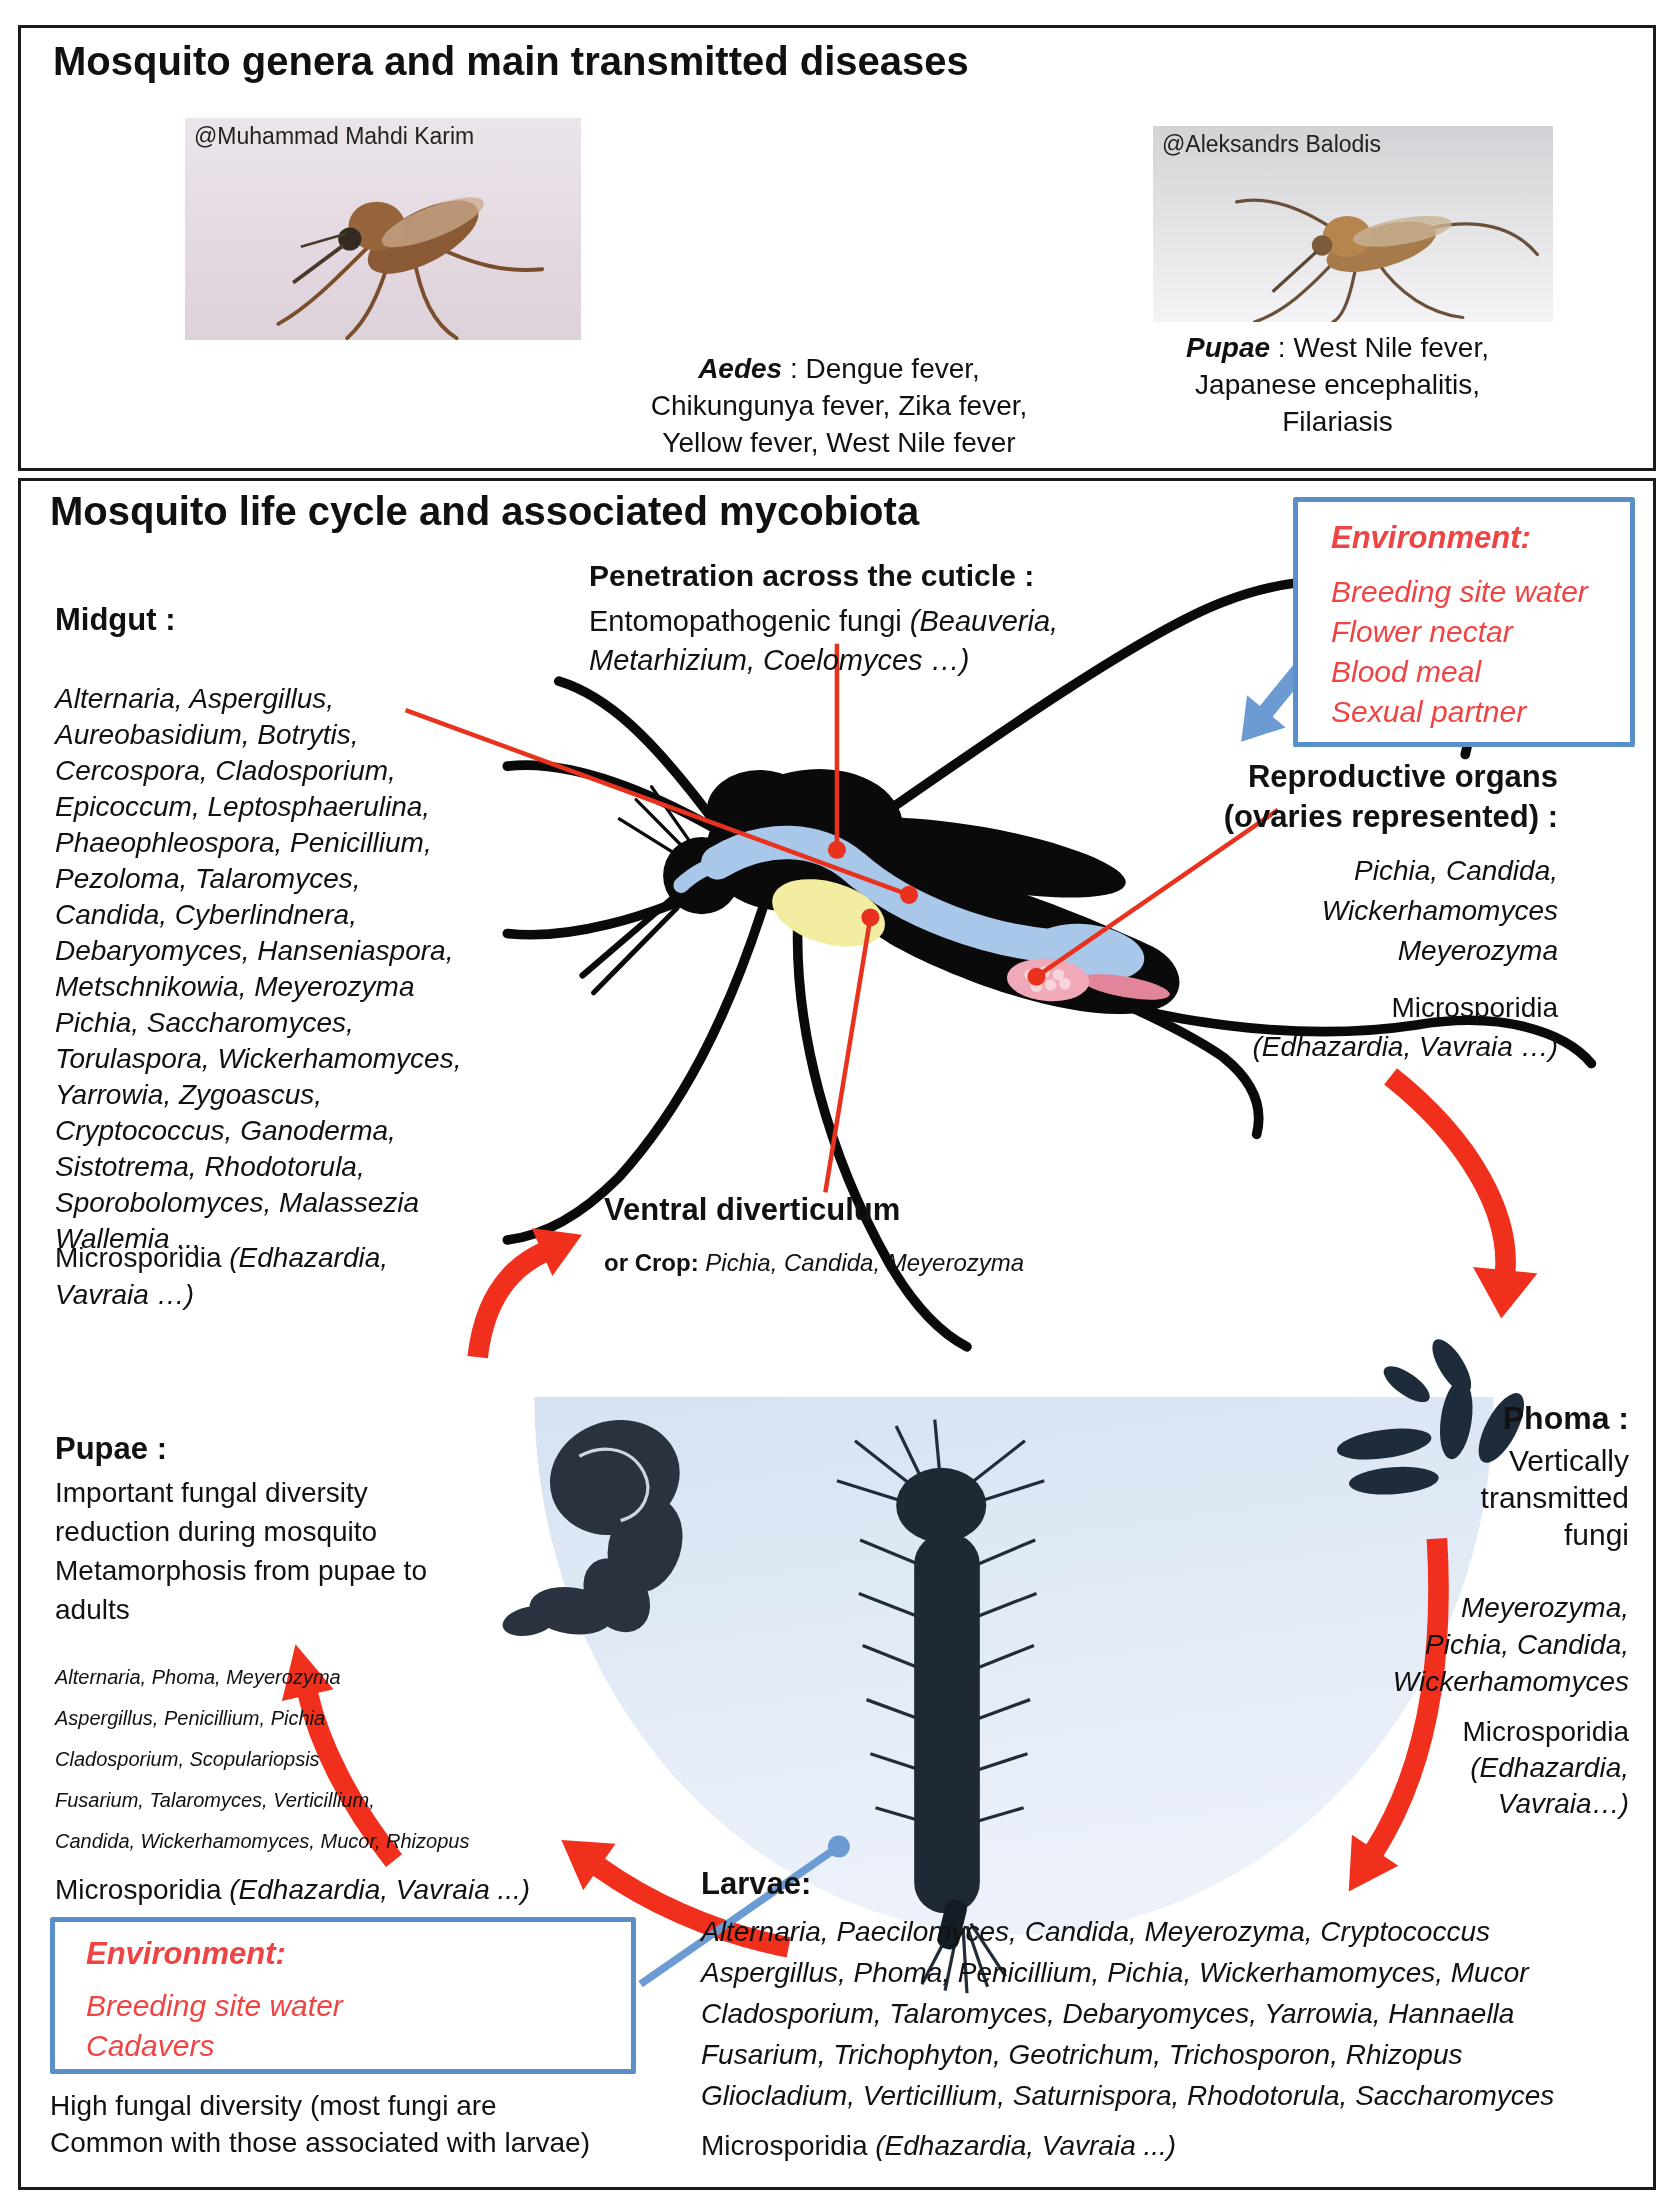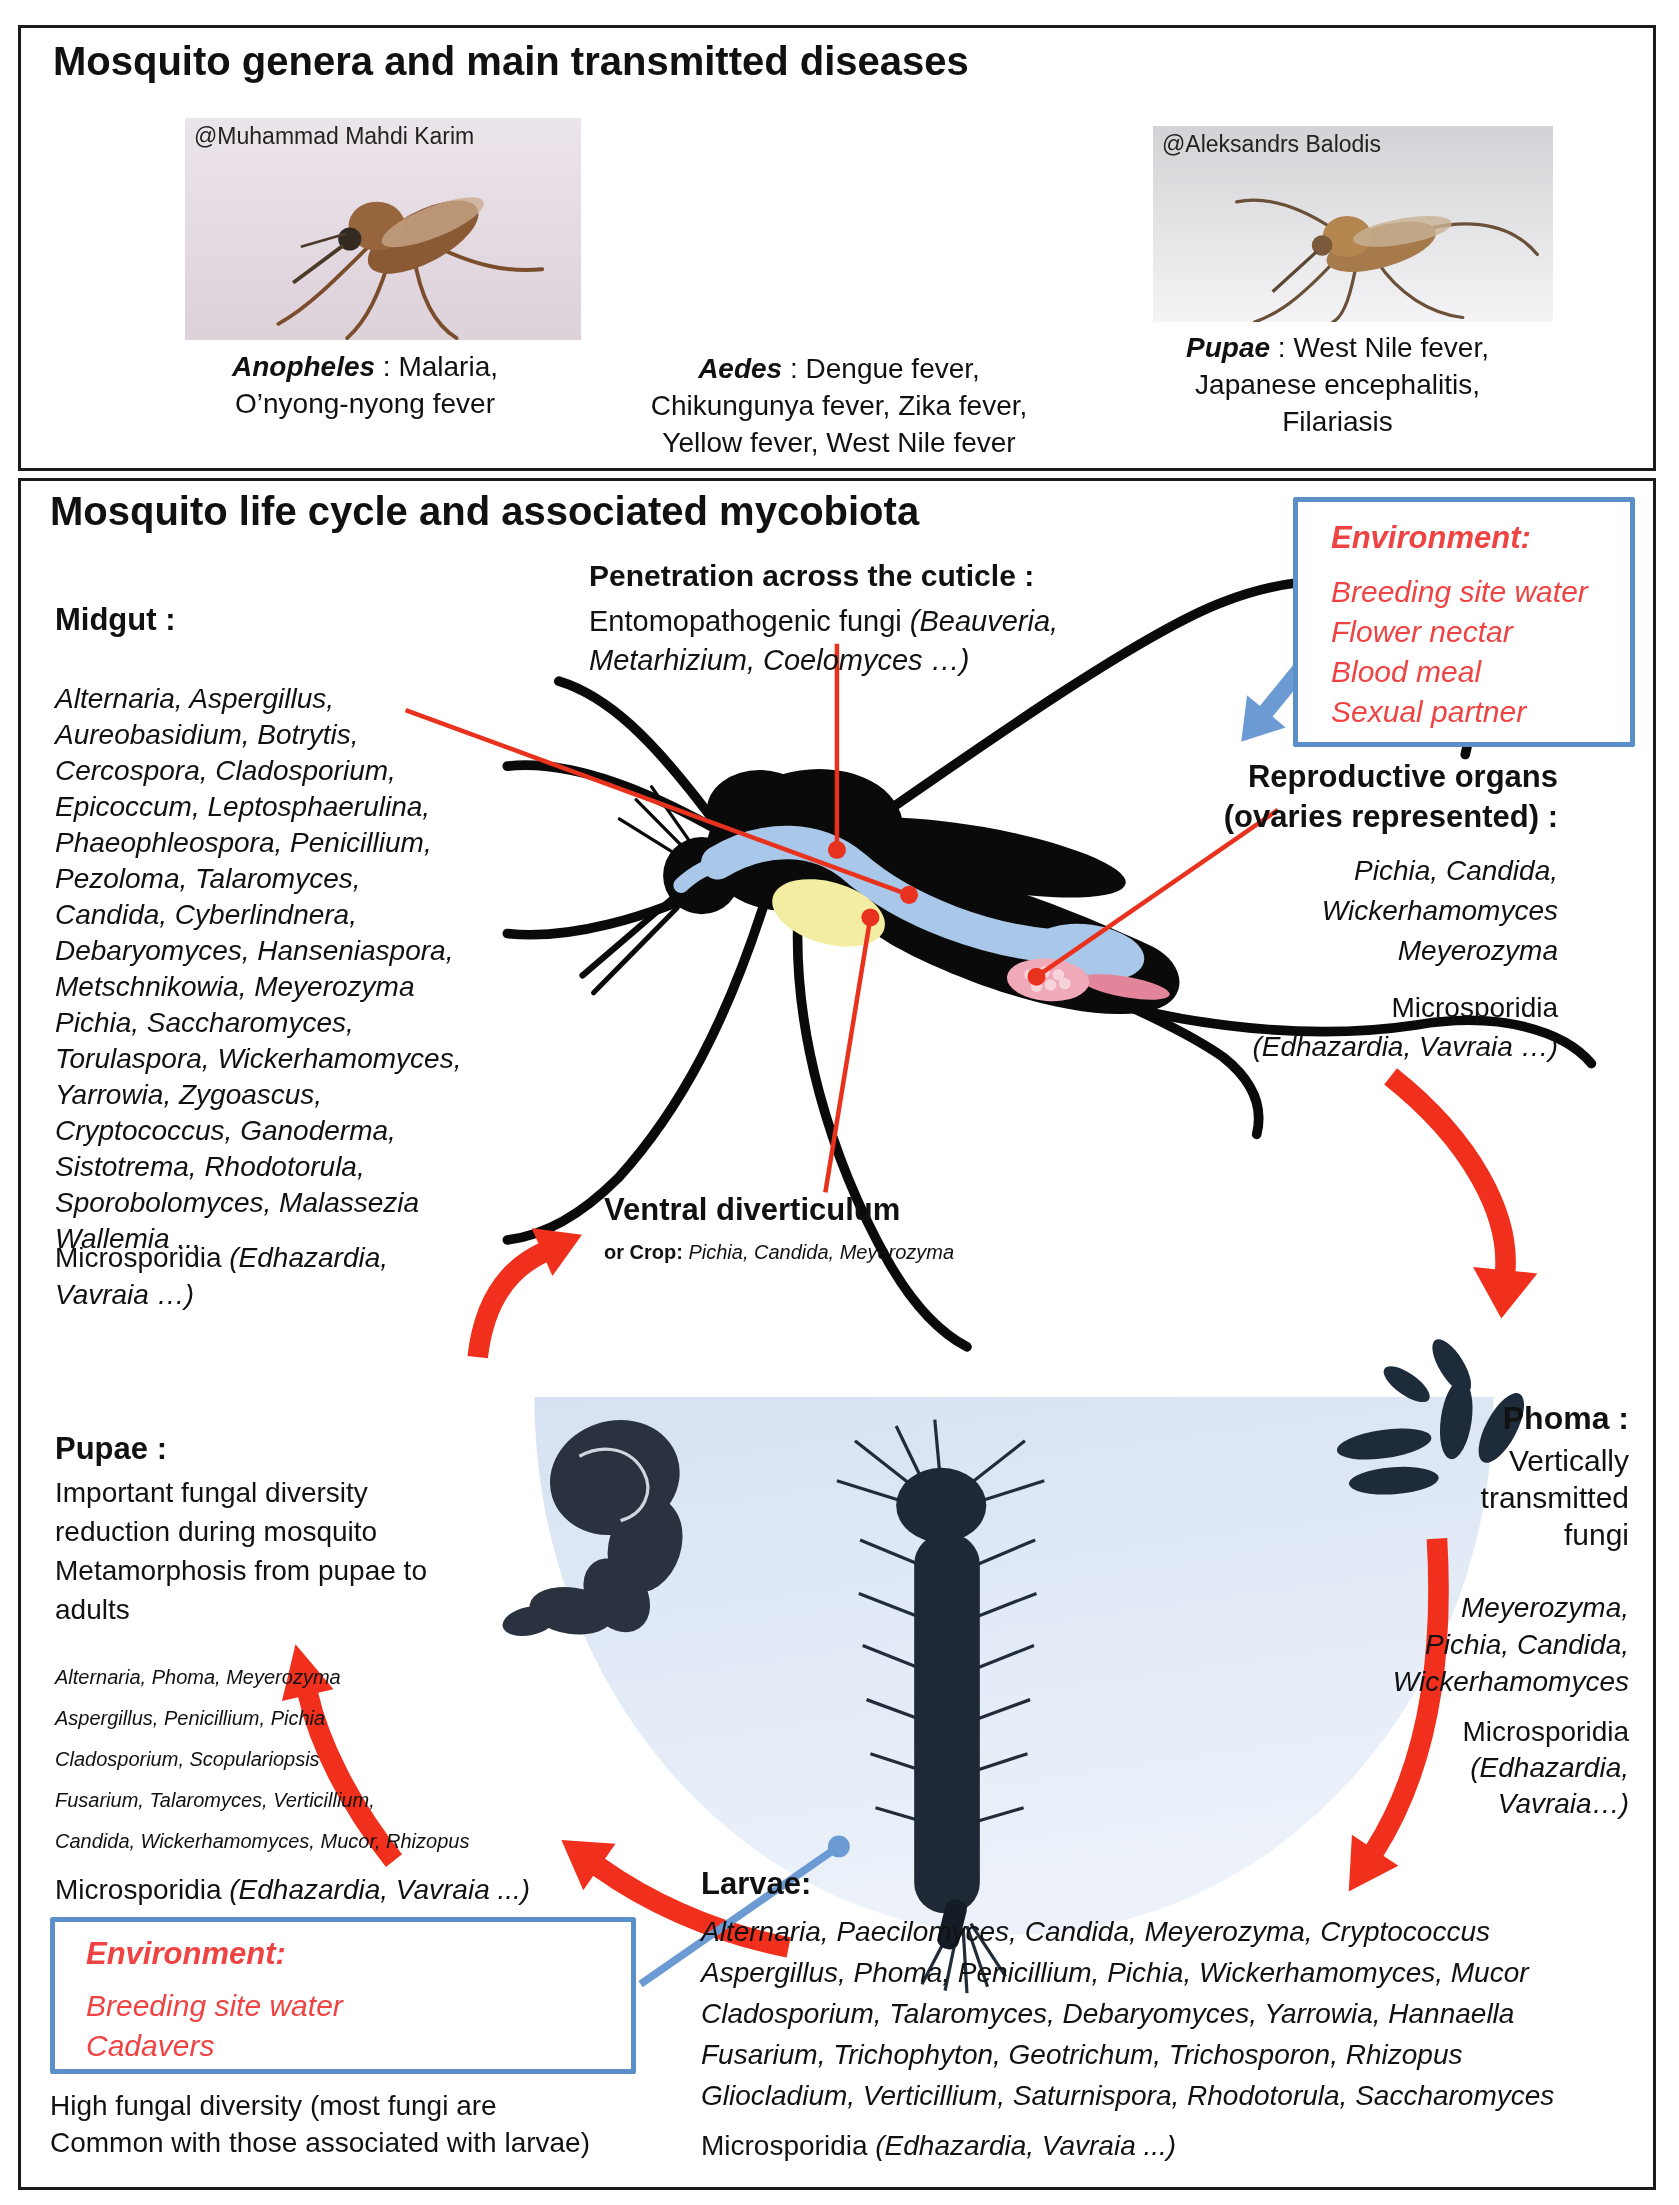--- a/index.html
+++ b/index.html
@@ -59,24 +59,20 @@
       </g>
       <ellipse cx="305" cy="188" rx="88" ry="32" transform="rotate(-16 305 188)" fill="#a67a4a"></ellipse>
       <ellipse cx="252" cy="172" rx="38" ry="32" fill="#b5854f"></ellipse>
       <circle cx="213" cy="186" r="16" fill="#7a5a3a"></circle>
       <line x1="204" y1="196" x2="136" y2="258" stroke="#5a4632" stroke-width="5"></line>
       <ellipse cx="338" cy="164" rx="78" ry="20" transform="rotate(-10 338 164)" fill="#c8b193" opacity="0.8"></ellipse>
     </svg>
     <div class="credit">@Aleksandrs Balodis</div>
   </div>
 
-  <div class="abs caption center txt" style="left:109px;top:320px;width:470px;">
-    <span class="b it">Anopheles</span><span class="pre"> : Malaria,
-O’nyong-nyong fever</span>
-  </div>
   <div class="abs caption center txt" style="left:599px;top:322px;width:438px;">
     <span class="b it">Aedes</span><span class="pre"> : Dengue fever,
 Chikungunya fever, Zika fever,
 Yellow fever, West Nile fever</span>
   </div>
   <div class="abs caption center txt" style="left:1107px;top:301px;width:419px;">
     <span class="b it">Pupae</span><span class="pre"> : West Nile fever,
 Japanese encephalitis,
 Filariasis</span>
   </div>
@@ -265,21 +261,21 @@
 Wickerhamomyces
 Meyerozyma</div>
   <div class="body-t" style="margin-top:16.7px;line-height:39px;">
     <div>Microsporidia</div>
     <div class="it">(Edhazardia, Vavraia …)</div>
   </div>
 </div>
 
 <div class="abs txt" style="left:604px;top:1192px;width:631px;">
   <div class="sec-h">Ventral diverticulum</div>
-  <div style="font-size:20px;margin-top:13px;">
+  <div style="font-size:24px;margin-top:21px;">
     <span class="b">or Crop:</span><span class="it"> Pichia, Candida, Meyerozyma</span>
   </div>
 </div>
 
 <div class="abs right txt" style="left:1346px;top:1400px;width:283px;">
   <div class="sec-h" style="font-size:32px;">Phoma :</div>
   <div class="pre" style="font-size:30px;line-height:37px;margin-top:5.2px;">Vertically
 transmitted
 fungi</div>
   <div class="it pre" style="font-size:28px;line-height:37px;margin-top:36px;">Meyerozyma,

